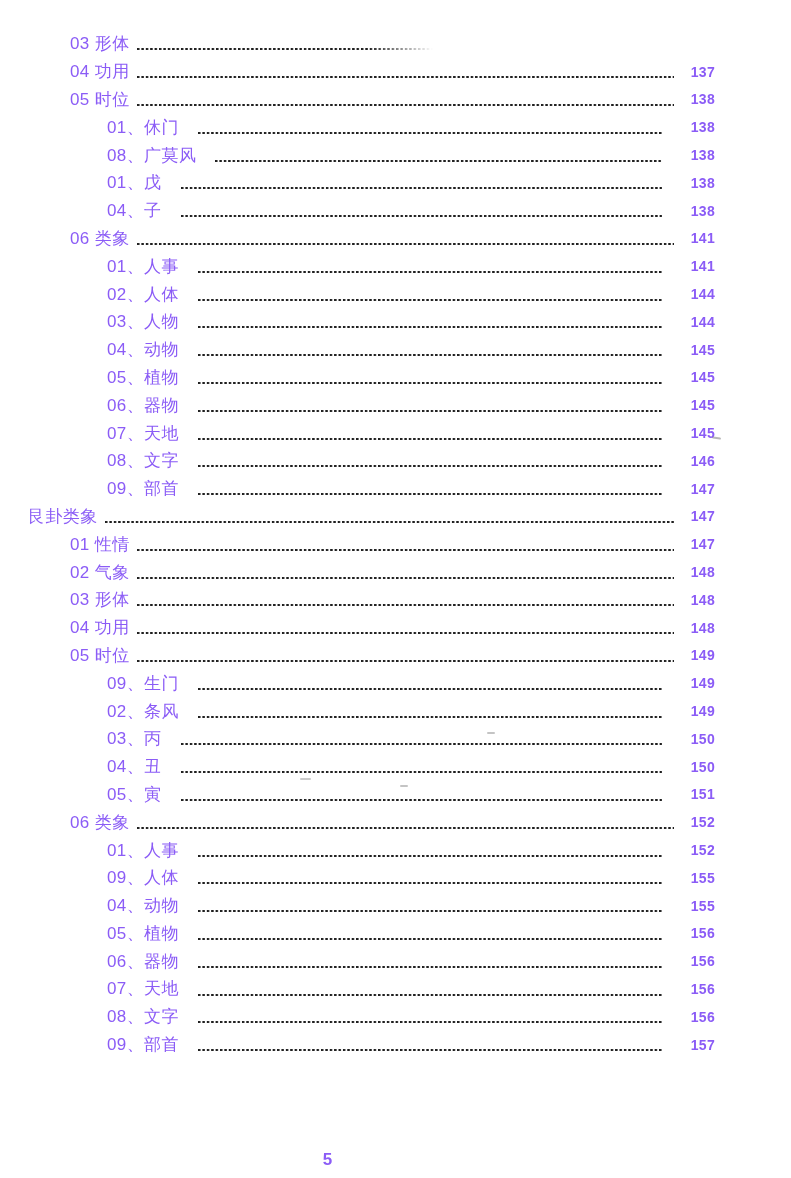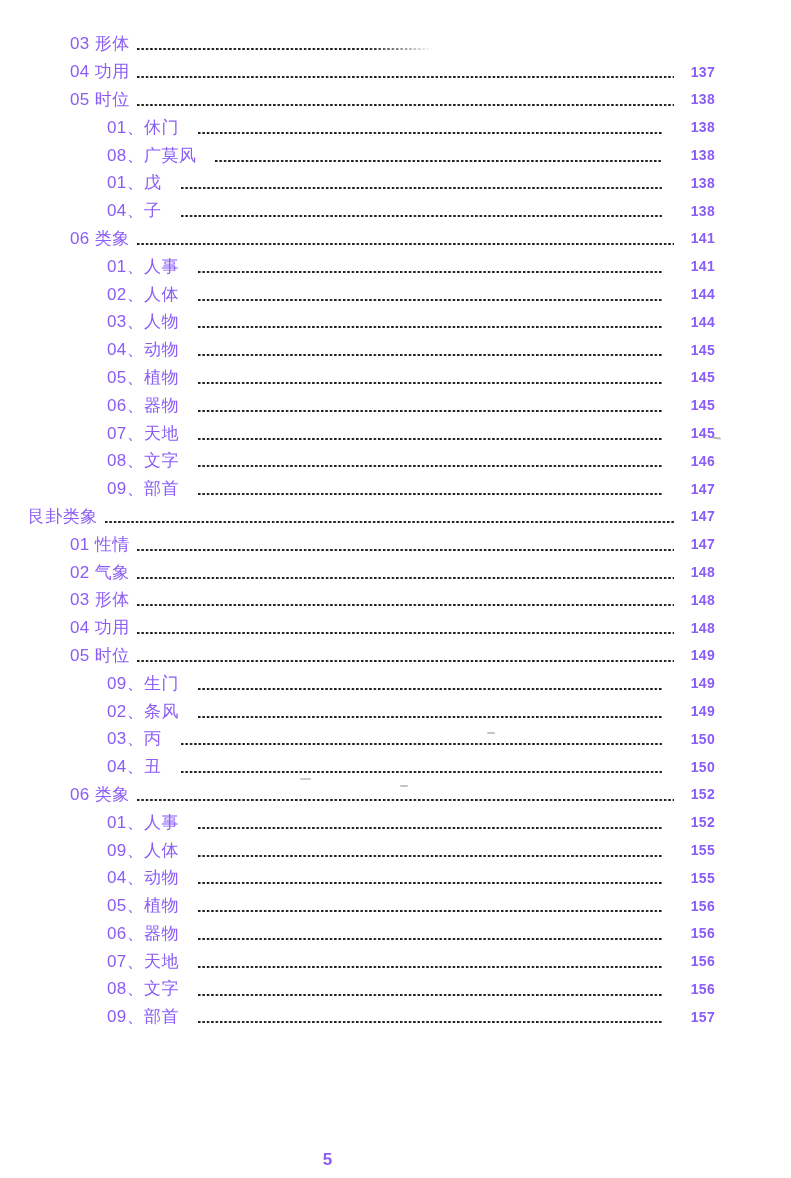--- a/index.html
+++ b/index.html
@@ -214,20 +214,25 @@
       <div class="row lvl2">
         <span class="label">03、丙</span>
         <span class="leader"></span>
         <span class="page-num">150</span>
       </div>
       <div class="row lvl2">
         <span class="label">04、丑</span>
         <span class="leader"></span>
         <span class="page-num">150</span>
       </div>
+      <div class="row lvl2">
+        <span class="label">05、寅</span>
+        <span class="leader"></span>
+        <span class="page-num">151</span>
+      </div>
       <div class="row lvl1">
         <span class="label">06 类象</span>
         <span class="leader"></span>
         <span class="page-num">152</span>
       </div>
       <div class="row lvl2">
         <span class="label">01、人事</span>
         <span class="leader"></span>
         <span class="page-num">152</span>
       </div>

